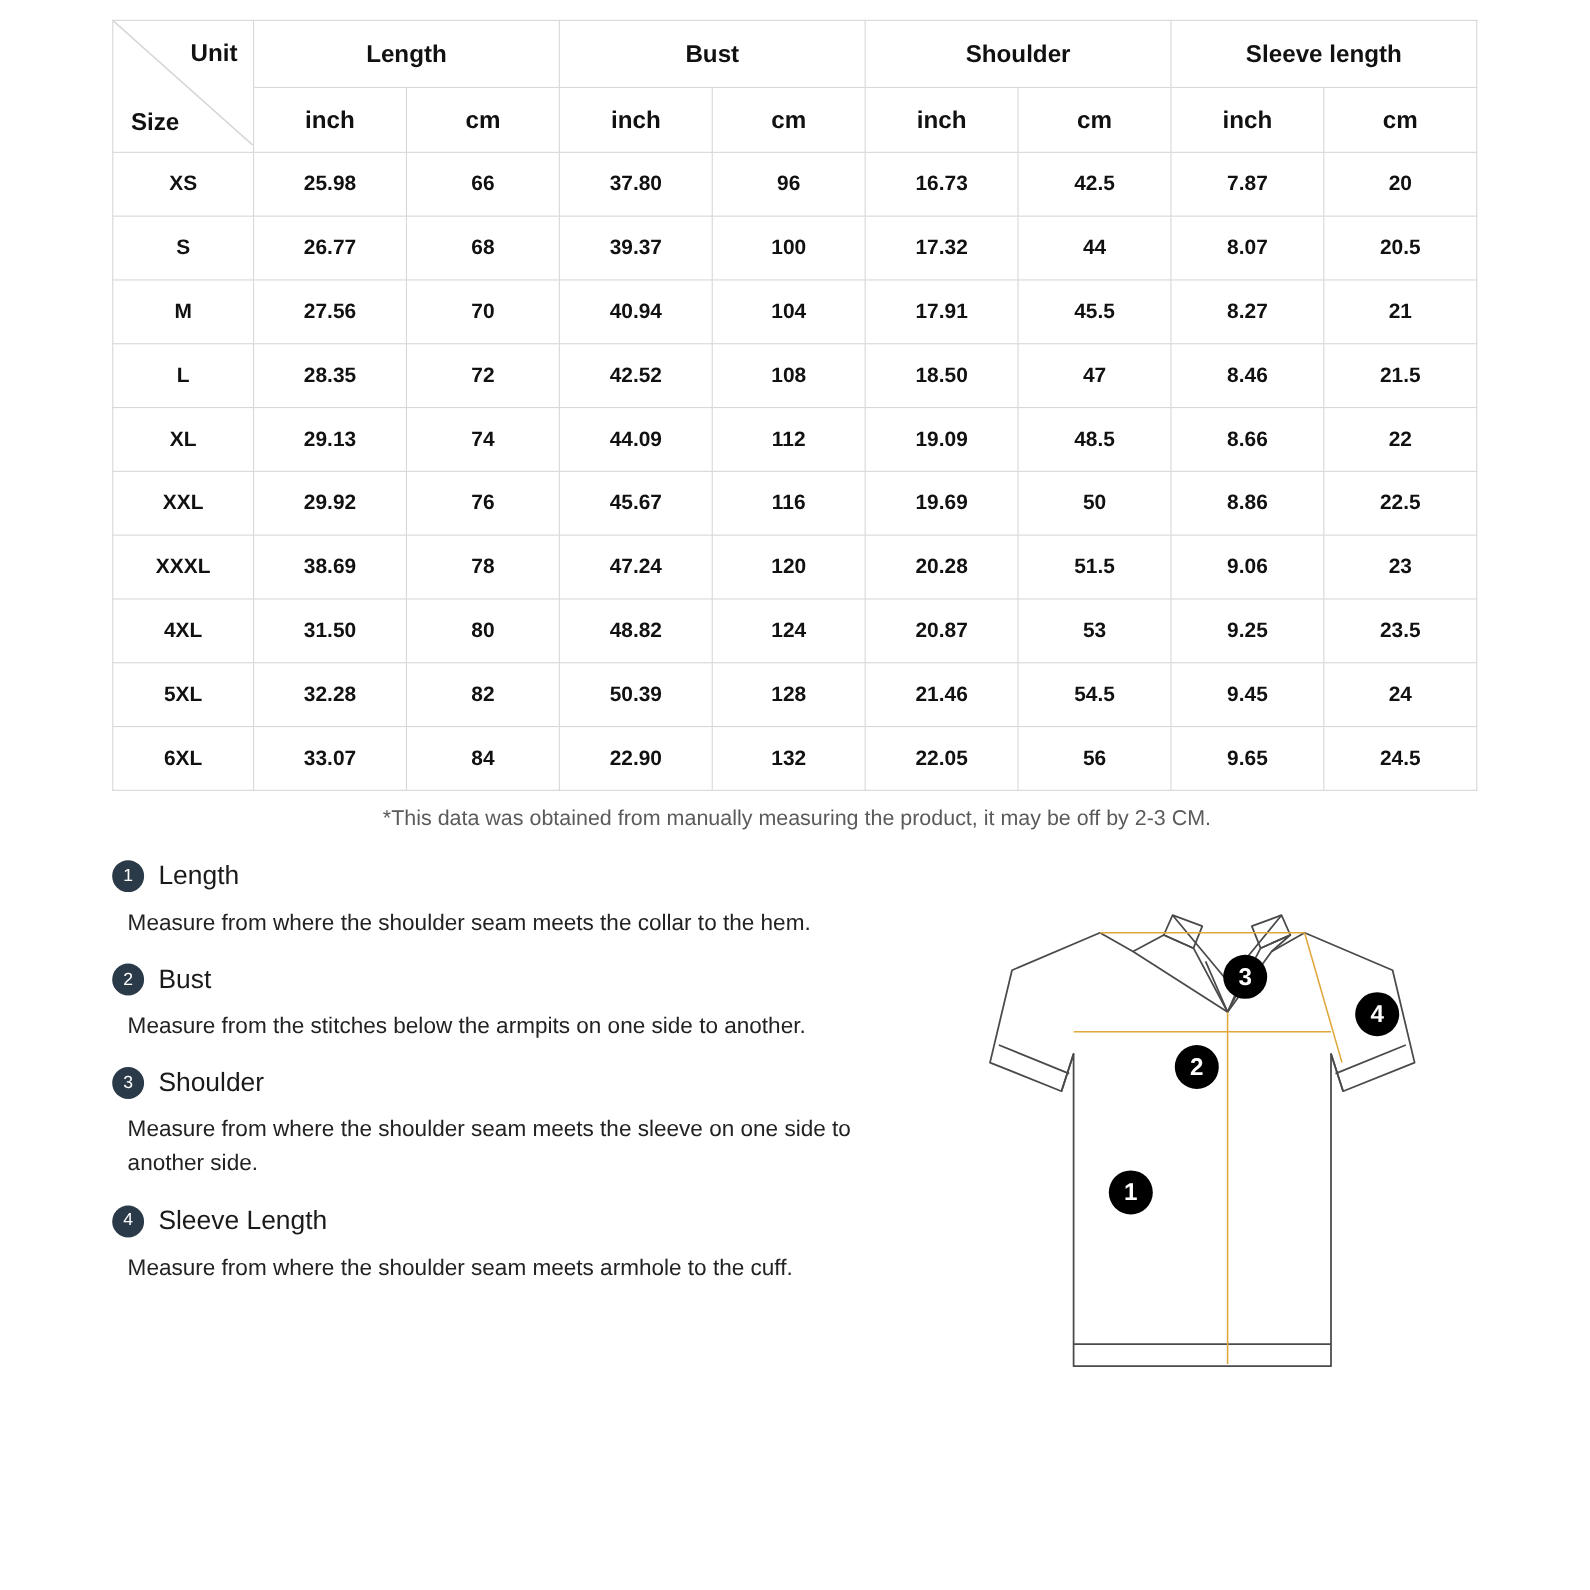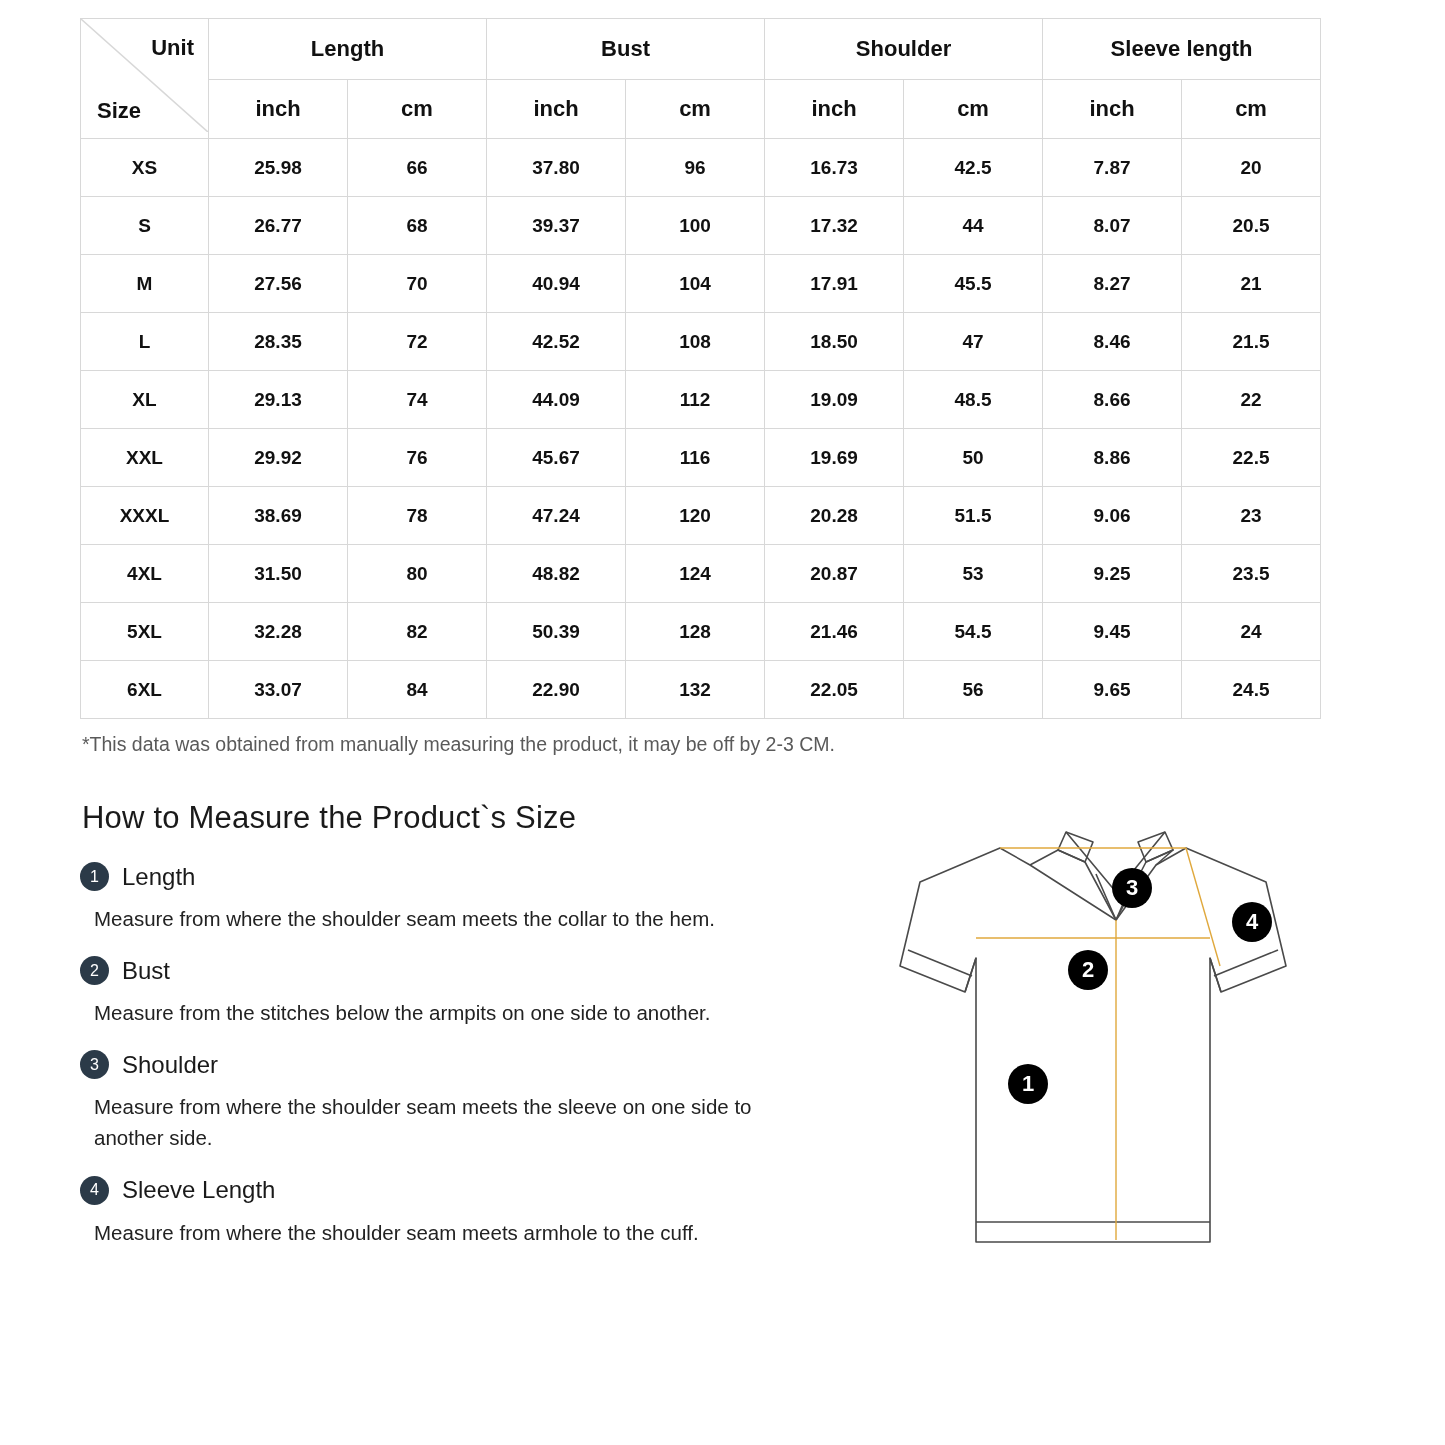--- a/index.html
+++ b/index.html
@@ -12,21 +12,21 @@
     height: 1445px;
     font-family: "Liberation Sans", sans-serif;
     color: #1a1a1a;
     overflow: hidden;
   }
   .page {
     position: relative;
     width: 1445px;
     height: 1445px;
     box-sizing: border-box;
-    padding: 18px 100px 0 80px;
+    padding: 18px 100px 0 102px;
   }
 
   
   table.size-table {
     border-collapse: collapse;
     width: 1240px;
     table-layout: fixed;
   }
   table.size-table th,
   table.size-table td {
@@ -75,20 +75,21 @@
     left: 16px;
     font-size: 22px;
     font-weight: bold;
   }
 
   .note {
     margin: 14px 0 4px 2px;
     font-size: 19.5px;
     color: #5a5a5a;
     font-family: "Liberation Sans", sans-serif;
+    text-align: center;
   }
 
   
   .howto-title {
     margin: 44px 0 0 2px;
     font-size: 31px;
     font-weight: normal;
     color: #1a1a1a;
     letter-spacing: .2px;
   }
@@ -299,21 +300,20 @@
         <td>22.05</td>
         <td>56</td>
         <td>9.65</td>
         <td>24.5</td>
       </tr>
     </tbody>
   </table>
 
   <p class="note">*This data was obtained from manually measuring the product, it may be off by 2-3 CM.</p>
 
-  <h2 class="howto-title">How to Measure the Product`s Size</h2>
 
   <div class="measure-list">
 
     <div class="m-item">
       <div class="m-head">
         <span class="badge">1</span>
         <span class="m-name">Length</span>
       </div>
       <p class="m-desc">Measure from where the shoulder seam meets the collar to the hem.</p>
     </div>

